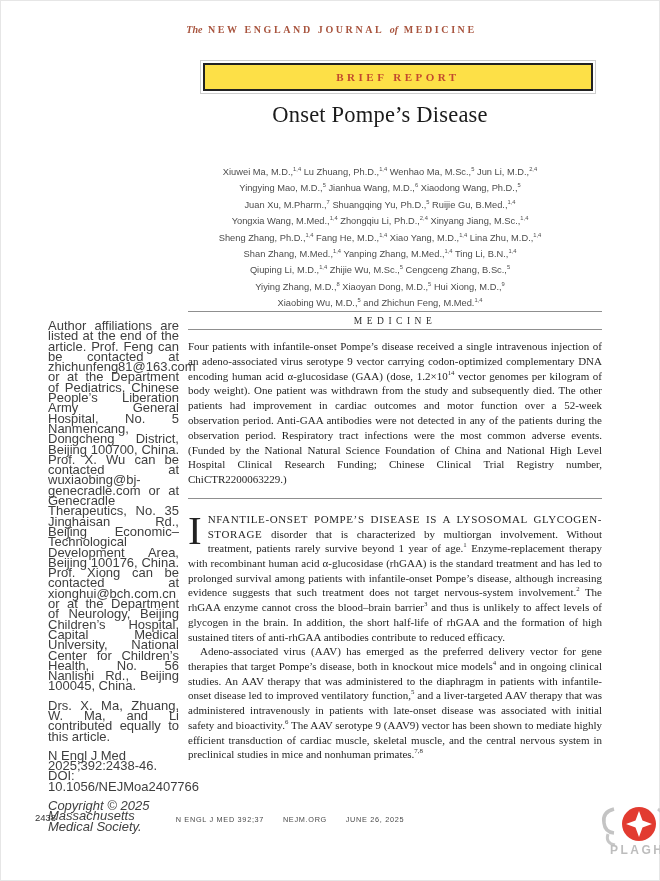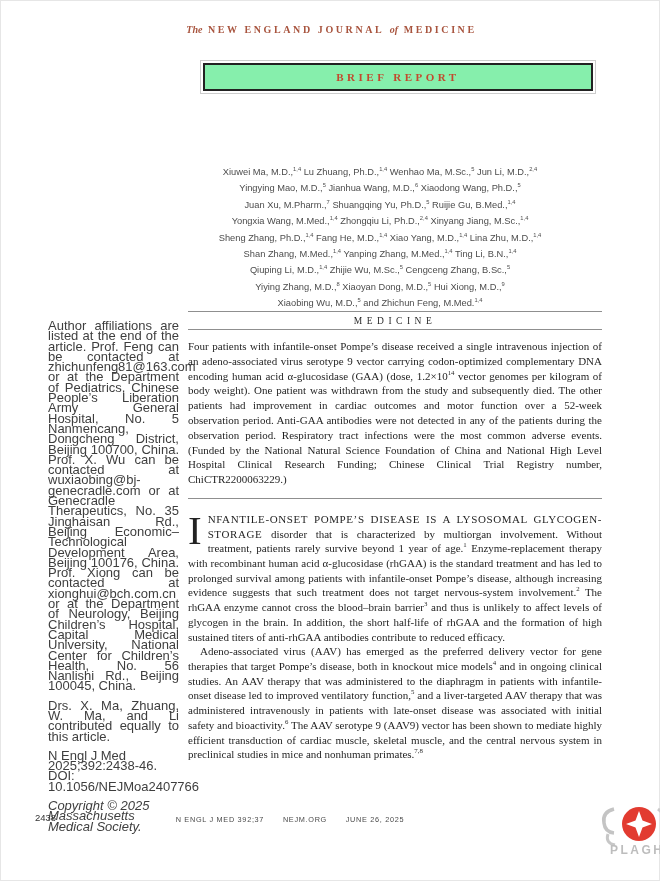--- a/index.html
+++ b/index.html
@@ -6,21 +6,21 @@
   .page{position:relative;width:660px;height:881px;margin:0 auto;background:#ffffff;overflow:hidden;
         font-family:"Liberation Serif",serif;box-shadow:inset 0 0 0 1px #e6e6e6;}
   sup{font-size:62%;vertical-align:super;line-height:0;}
 
   .masthead{position:absolute;top:24px;left:0;right:0;text-align:center;color:#a8543e;
             font-size:10px;font-weight:700;}
   .masthead .caps{letter-spacing:2.6px;}
   .masthead .ital{font-style:italic;font-weight:700;letter-spacing:0;margin:0 3px;}
 
   .banner{position:absolute;top:63px;left:203px;width:386px;height:24px;border:2px solid #222222;
-          outline:1px solid #cccccc;outline-offset:2px;display:flex;align-items:center;justify-content:center;background:#86efac;}
+          outline:1px solid #cccccc;outline-offset:2px;display:flex;align-items:center;justify-content:center;background:#fde047;}
   .banner .label{color:#c2492e;font-size:11px;font-weight:700;letter-spacing:3.5px;}
 
   .title{position:absolute;top:101px;left:140px;width:480px;text-align:center;
          font-size:22.5px;line-height:27px;color:#1b1b1b;letter-spacing:.2px;}
 
   .authors{position:absolute;top:164px;left:110px;width:540px;text-align:center;
            font-family:"Liberation Sans",sans-serif;font-size:9.3px;line-height:16.4px;color:#4c4c4c;}
 
   .sidebar{position:absolute;left:48px;top:321px;width:131px;font-family:"Liberation Sans",sans-serif;
            font-size:13px;line-height:10.3px;color:#3e3e3e;text-align:justify;}
@@ -59,20 +59,21 @@
     <span class="caps">NEW ENGLAND JOURNAL</span>
     <span class="ital">of</span>
     <span class="caps">MEDICINE</span>
   </div>
 
   <div class="banner">
     <span class="label">BRIEF REPORT</span>
   </div>
 
   <div class="title">
+    <div>Onset Pompe’s Disease</div>
   </div>
 
   <div class="authors">
     <div>Xiuwei Ma, M.D.,<sup>1,4</sup> Lu Zhuang, Ph.D.,<sup>1,4</sup> Wenhao Ma, M.Sc.,<sup>5</sup> Jun Li, M.D.,<sup>2,4</sup></div>
     <div>Yingying Mao, M.D.,<sup>5</sup> Jianhua Wang, M.D.,<sup>6</sup> Xiaodong Wang, Ph.D.,<sup>5</sup></div>
     <div>Juan Xu, M.Pharm.,<sup>7</sup> Shuangqing Yu, Ph.D.,<sup>5</sup> Ruijie Gu, B.Med.,<sup>1,4</sup></div>
     <div>Yongxia Wang, M.Med.,<sup>1,4</sup> Zhongqiu Li, Ph.D.,<sup>2,4</sup> Xinyang Jiang, M.Sc.,<sup>1,4</sup></div>
     <div>Sheng Zhang, Ph.D.,<sup>1,4</sup> Fang He, M.D.,<sup>1,4</sup> Xiao Yang, M.D.,<sup>1,4</sup> Lina Zhu, M.D.,<sup>1,4</sup></div>
     <div>Shan Zhang, M.Med.,<sup>1,4</sup> Yanping Zhang, M.Med.,<sup>1,4</sup> Ting Li, B.N.,<sup>1,4</sup></div>
     <div>Qiuping Li, M.D.,<sup>1,4</sup> Zhijie Wu, M.Sc.,<sup>5</sup> Cengceng Zhang, B.Sc.,<sup>5</sup></div>

